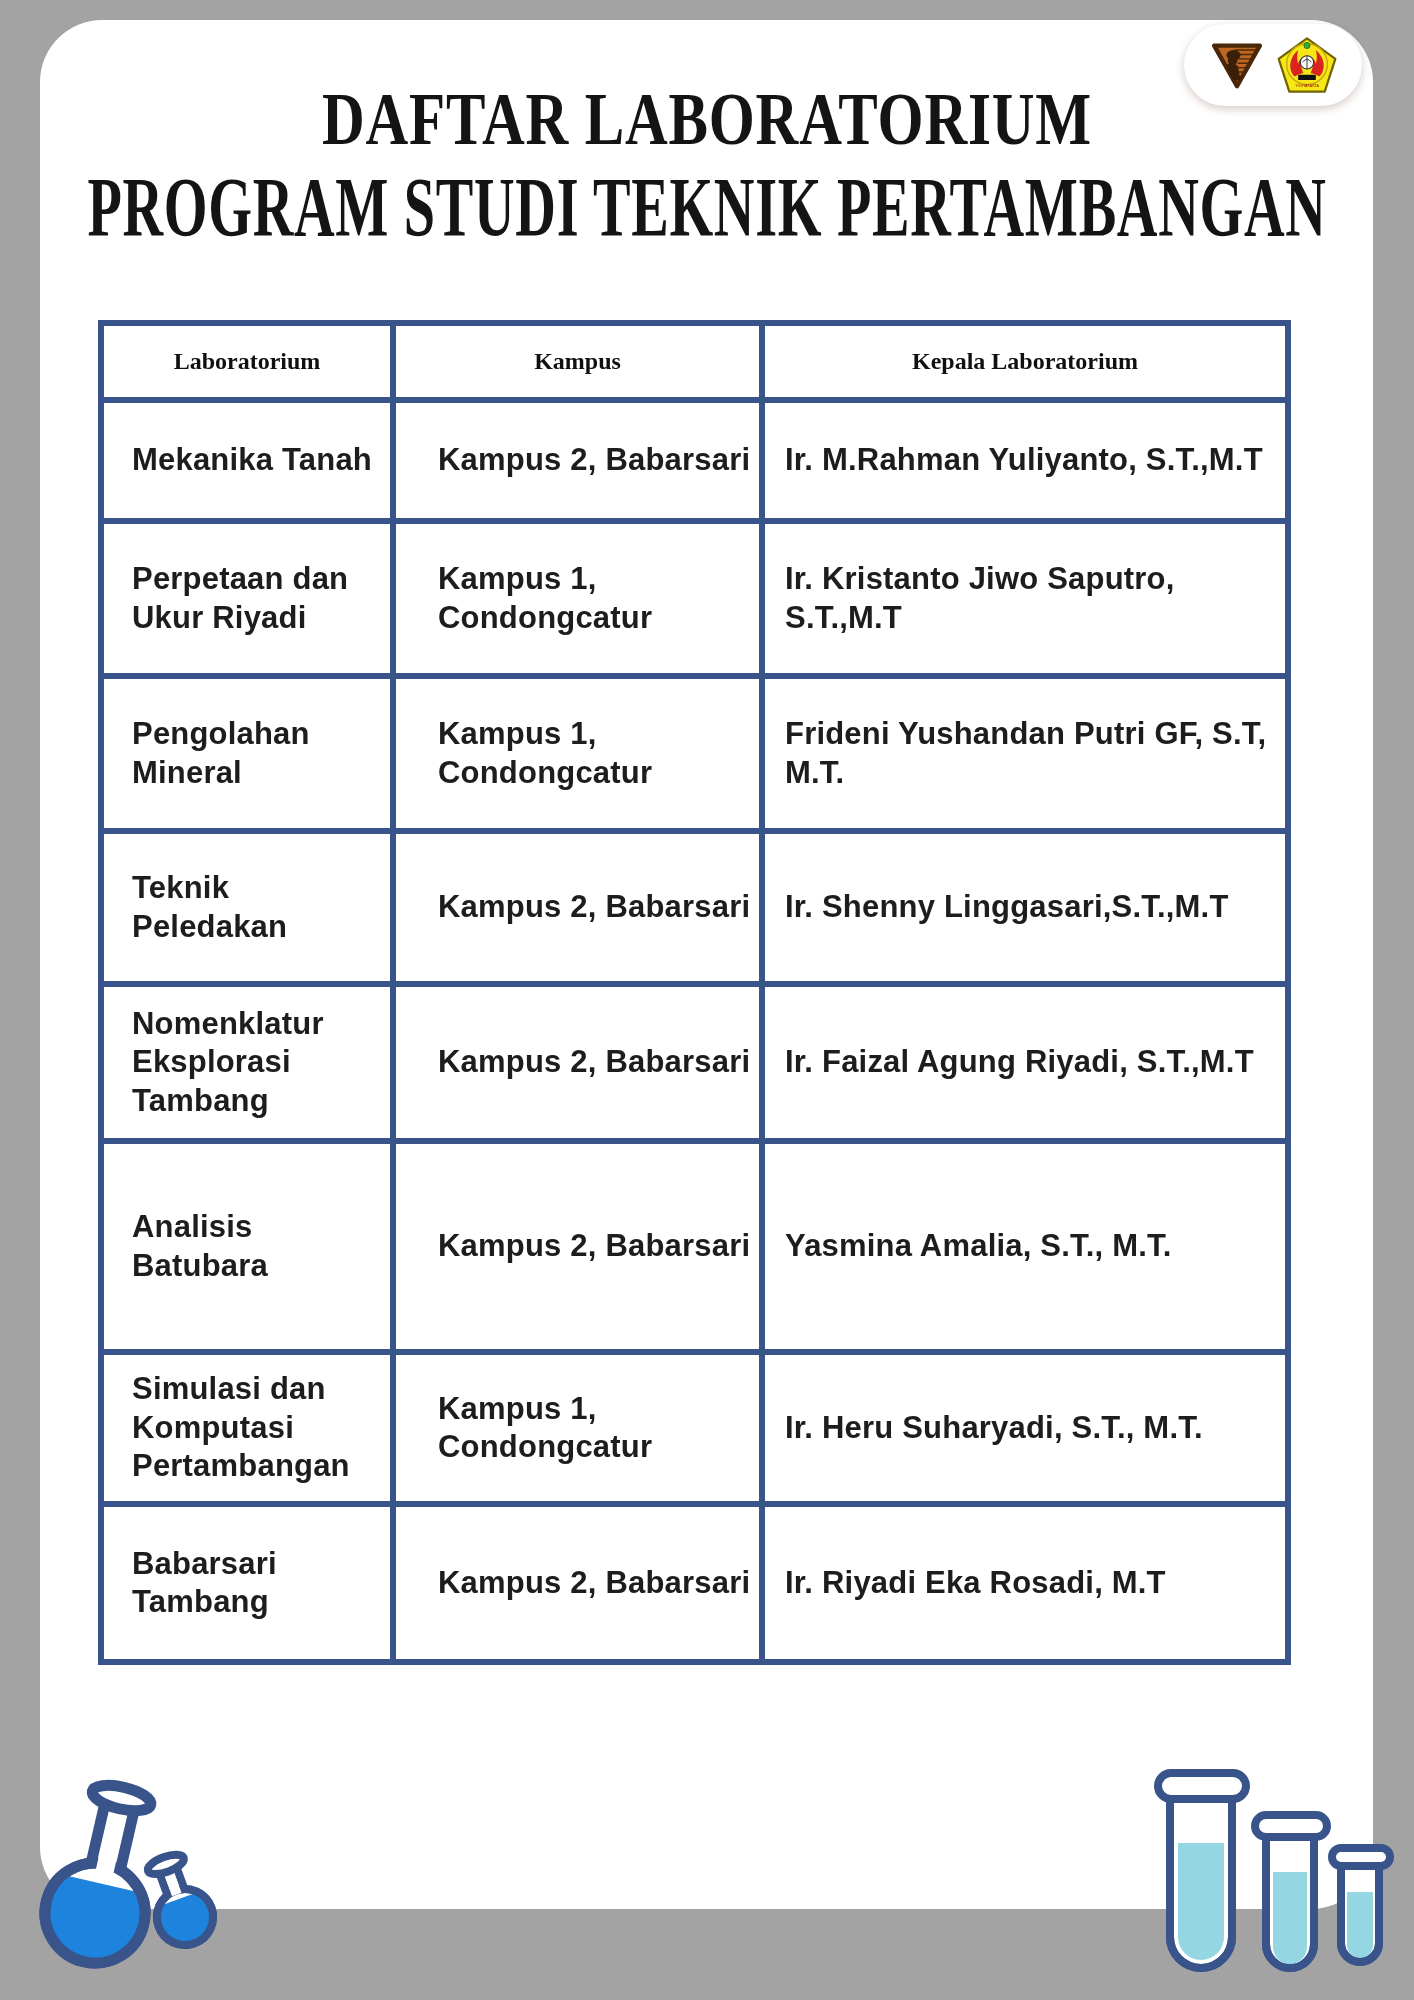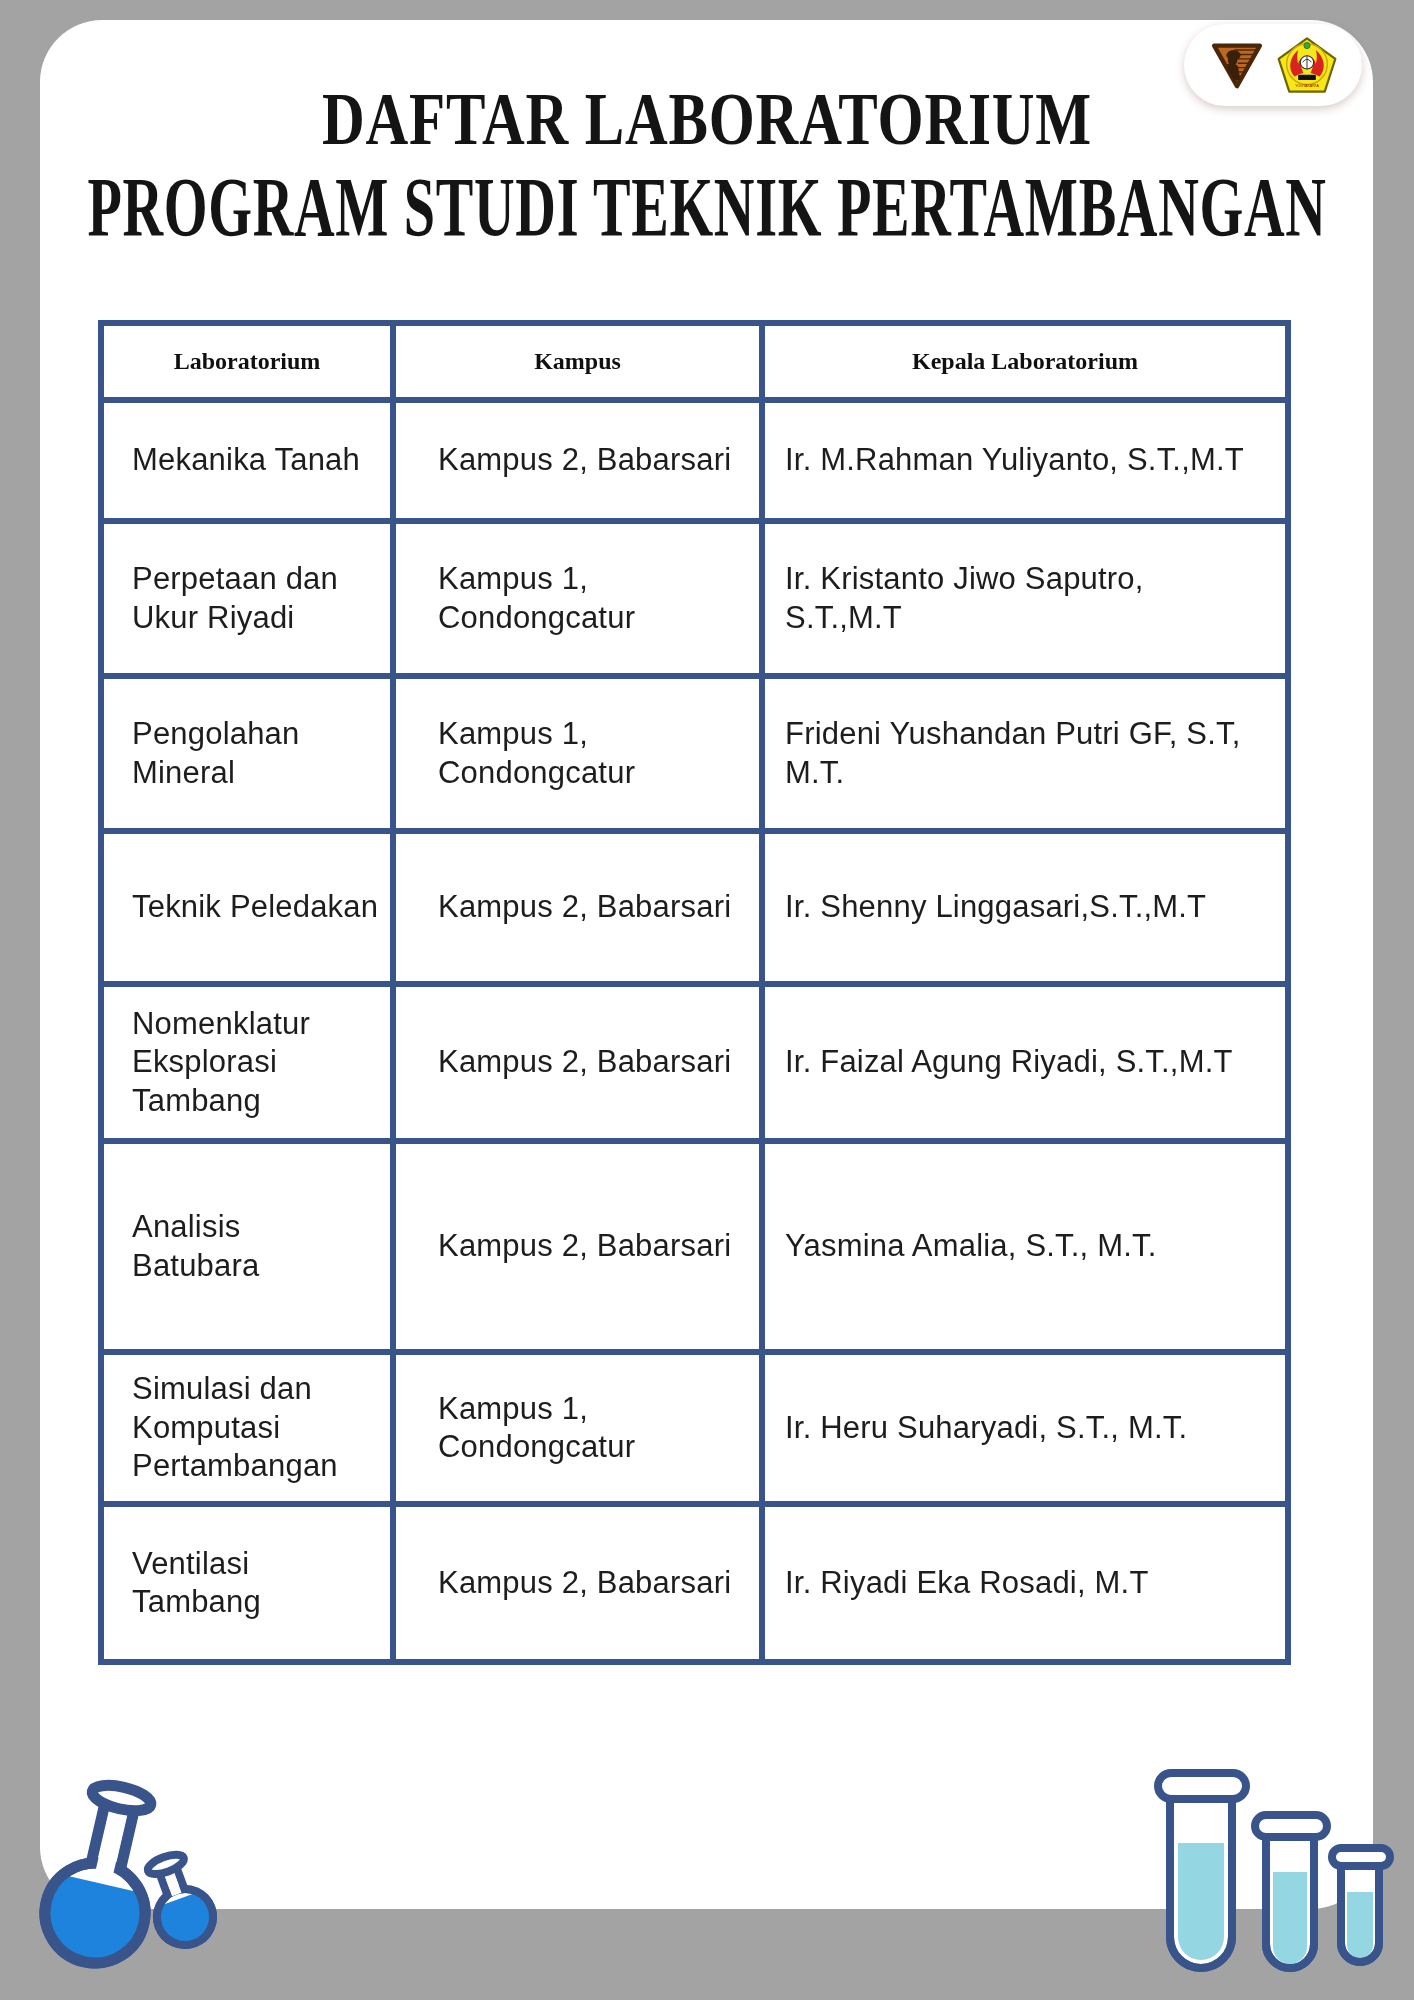--- a/index.html
+++ b/index.html
@@ -29,21 +29,21 @@
   
   table.lab{
     position:absolute;left:98px;top:320px;width:1187px;
     border-collapse:collapse;table-layout:fixed;
   }
   table.lab col.c1{width:292px;}
   table.lab col.c2{width:369px;}
   table.lab col.c3{width:526px;}
   table.lab th,table.lab td{
     border:6px solid #38548A;vertical-align:middle;
-    white-space:pre-line;box-sizing:border-box;
+    white-space:pre-line;box-sizing:border-box;font-weight:bold;
   }
   table.lab th{
     font-family:"Liberation Serif",serif;font-weight:700;font-size:24px;
     color:#101010;text-align:center;padding:0;
   }
   table.lab td{
     font-size:31px;color:#1D1D1D;line-height:1.24;letter-spacing:.2px;
     text-align:left;
   }
   table.lab td.col1{padding:4px 6px 4px 28px;}
@@ -154,21 +154,21 @@
     </tr>
     <tr style="height:152px">
       <td class="col1">Simulasi dan
 Komputasi
 Pertambangan</td>
       <td class="col2">Kampus 1,
 Condongcatur</td>
       <td class="col3">Ir. Heru Suharyadi, S.T., M.T.</td>
     </tr>
     <tr style="height:158px">
-      <td class="col1">Ventilasi
+      <td class="col1">Babarsari
 Tambang</td>
       <td class="col2">Kampus 2, Babarsari</td>
       <td class="col3">Ir. Riyadi Eka Rosadi, M.T</td>
     </tr>
   </tbody>
     </table>
 
   <svg class="flasks" width="260" height="235" viewBox="0 0 260 235">
 
     <g transform="rotate(13 77 148)">

